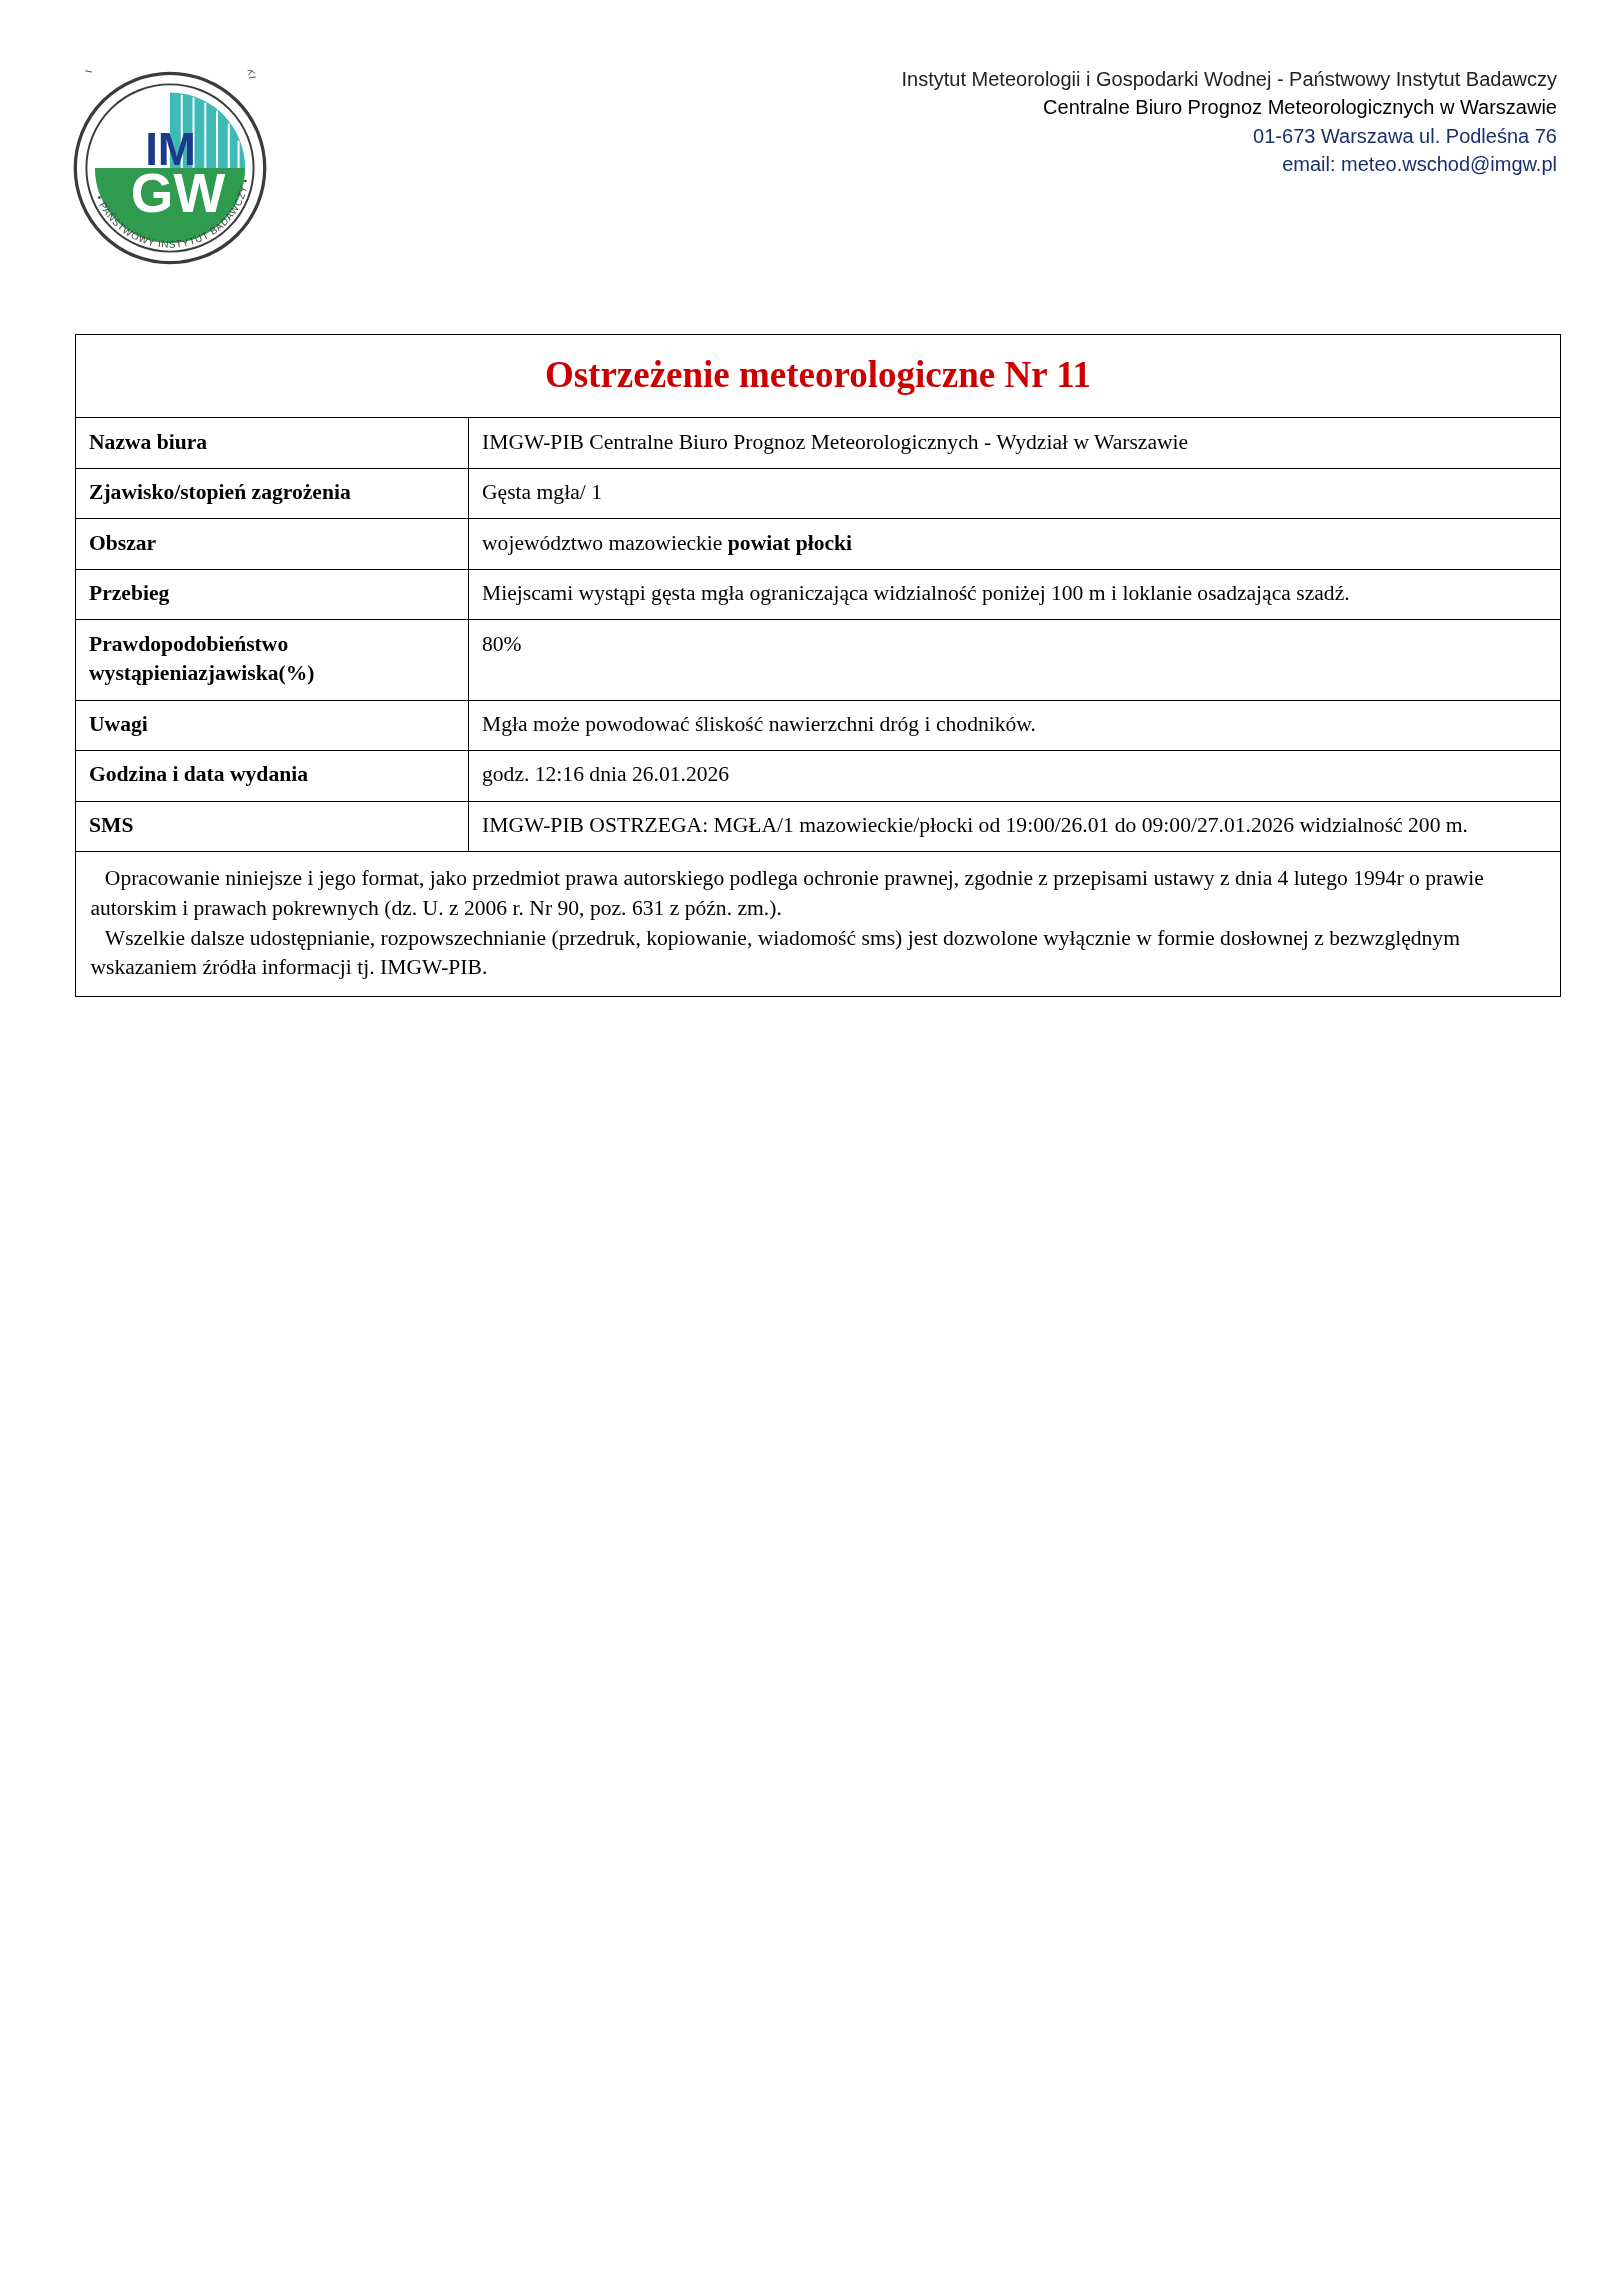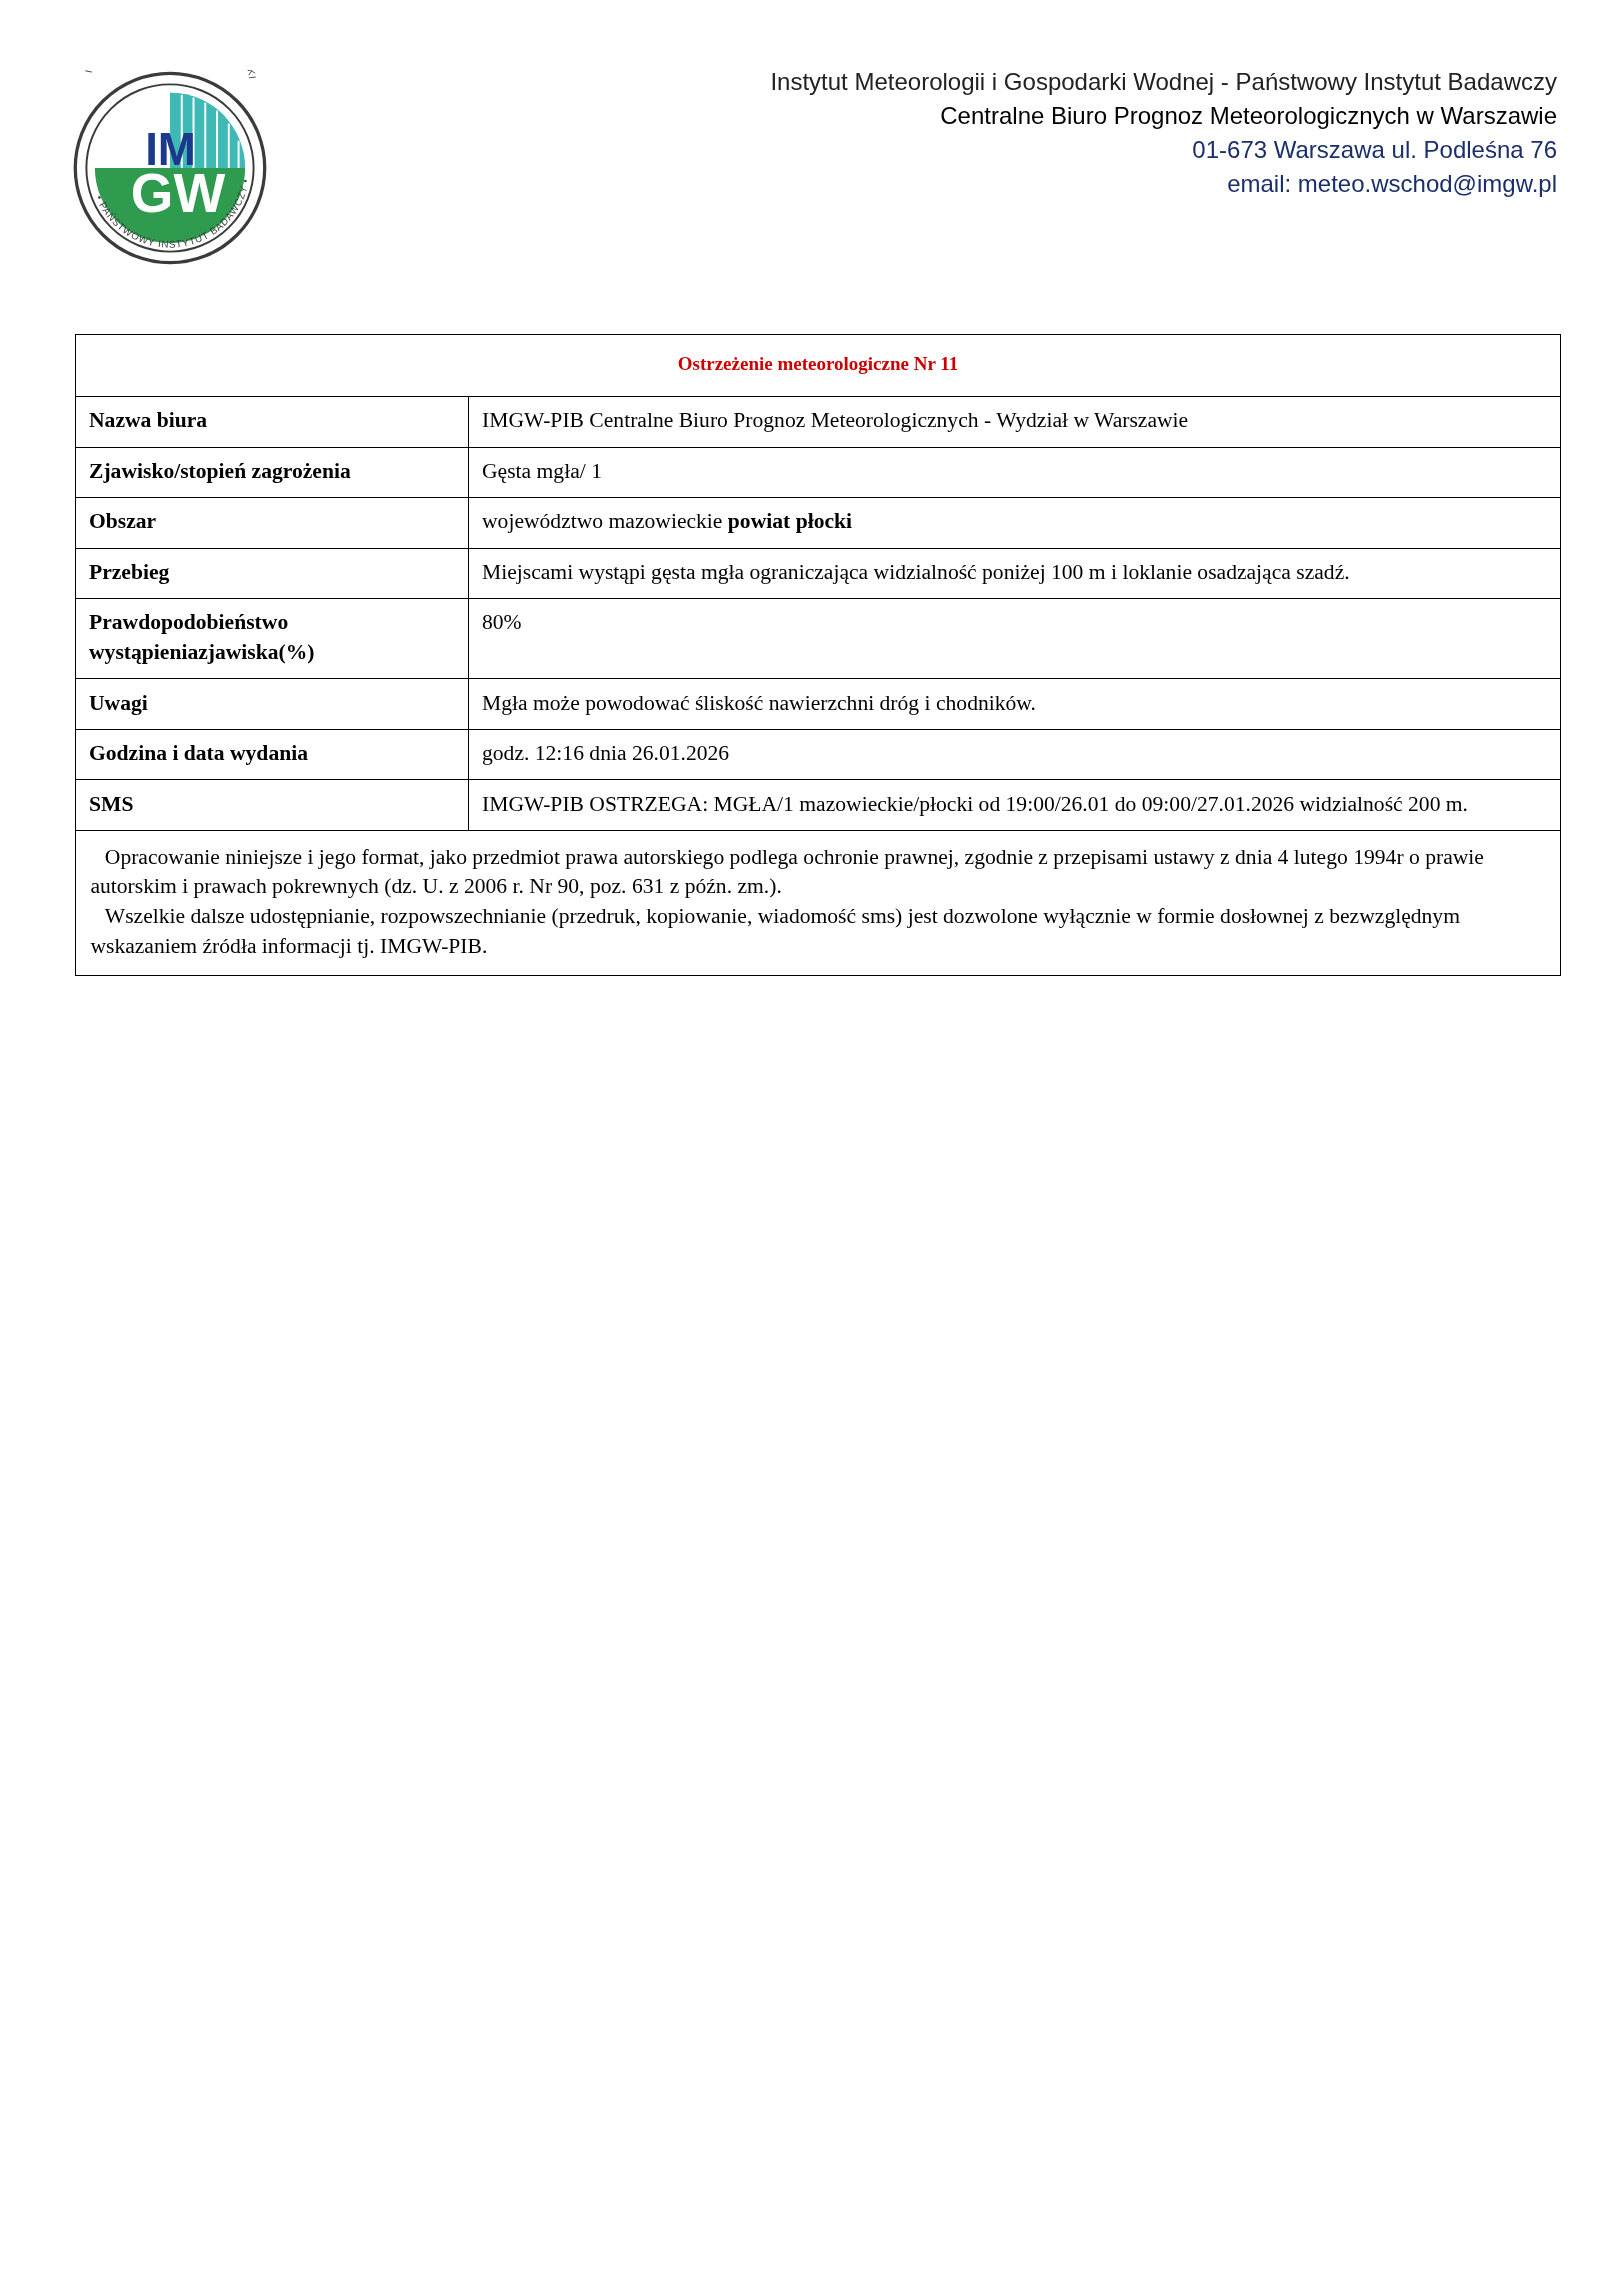--- a/index.html
+++ b/index.html
@@ -37,21 +37,21 @@
   .logo-wrap {
     width: 216px;
     flex: 0 0 216px;
     padding-top: 5.2px;
   }
 
   .header-text {
     flex: 1;
     text-align: right;
     font-family: "Liberation Sans", sans-serif;
-    font-size: 24px;
+    font-size: 20px;
     line-height: 1.42;
     color: #1a2f6b;
     padding-right: 13px;
   }
   .header-text .line1 {
     color: #222222;
   }
   .header-text .line2 {
     font-weight: normal;
     color: #000000;
@@ -86,21 +86,21 @@
     font-size: 21.6px;
   }
 
   .title-cell {
     text-align: center;
     padding: 14.4px 0 17px 0 !important;
   }
   .title-cell .title-text {
     color: #cc0000;
     font-weight: bold;
-    font-size: 19px;
+    font-size: 37px;
   }
 
   .footnote {
     font-size: 21px;
     line-height: 1.45;
     padding: 11.8px 14.4px 13px 14.4px !important;
   }
   .footnote p {
     margin: 0;
     text-indent: 14.4px;

